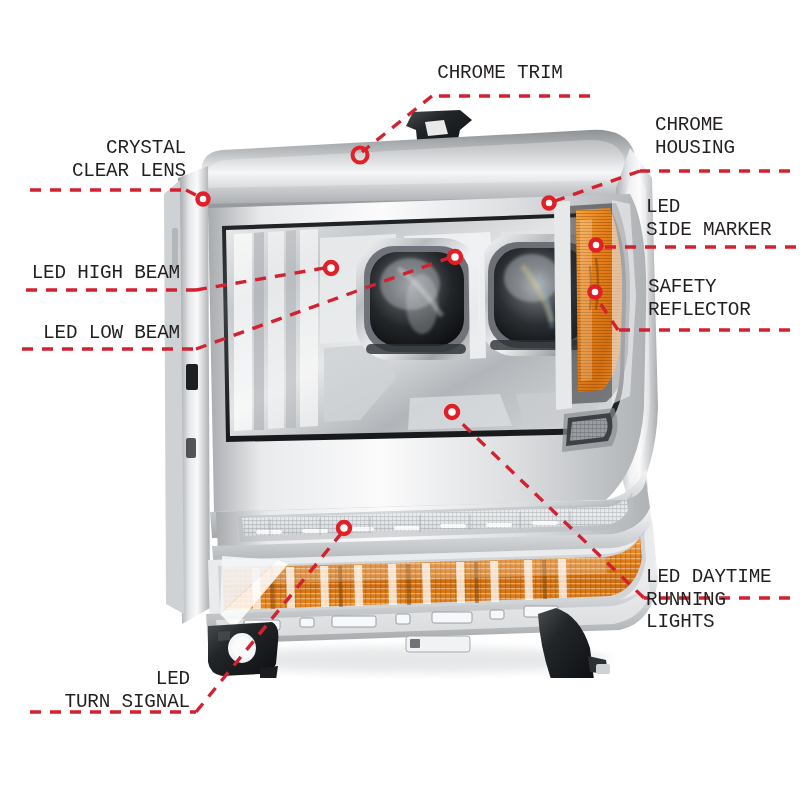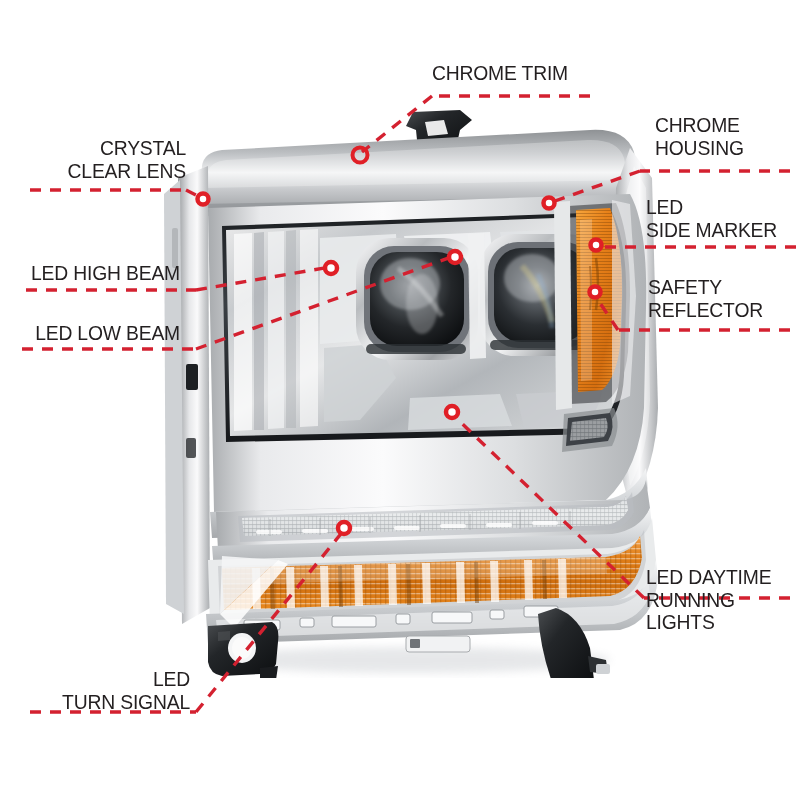--- a/index.html
+++ b/index.html
@@ -1,18 +1,18 @@
 <!DOCTYPE html>
 <html><head>
 <meta charset="utf-8">
 <style>
   html,body{margin:0;padding:0;background:#ffffff;}
   body{width:800px;height:800px;overflow:hidden;
        font-family:"Liberation Sans","DejaVu Sans",sans-serif;}
-  #stage{position:relative;width:652px;height:800px;background:#fff;}
+  #stage{position:relative;width:652px;height:800px;background:#fff;font-family:Liberation Mono, monospace;}
 
   
   .label{position:absolute;color:#231f20;font-size:21px;line-height:1.08;
          letter-spacing:-0.2px;white-space:pre-line;font-weight:400;
          transform:scaleX(.92);}
   .label.r{text-align:right;transform-origin:100% 50%;}
   .label.l{text-align:left;transform-origin:0% 50%;}
   .label.c{text-align:center;transform-origin:50% 50%;}
 
   

